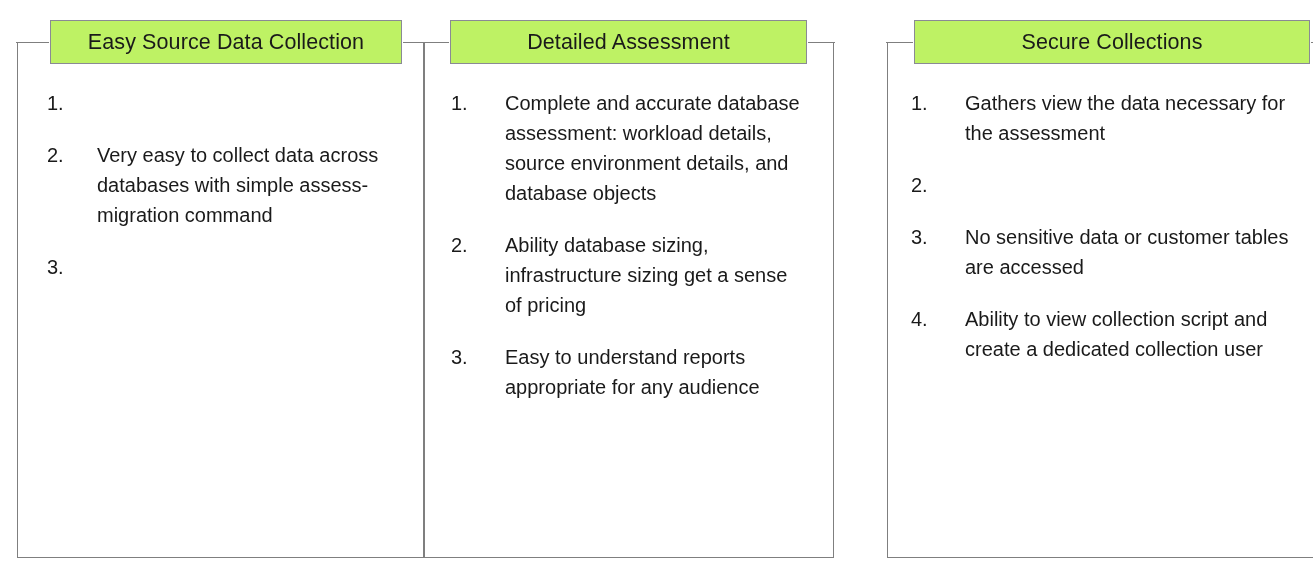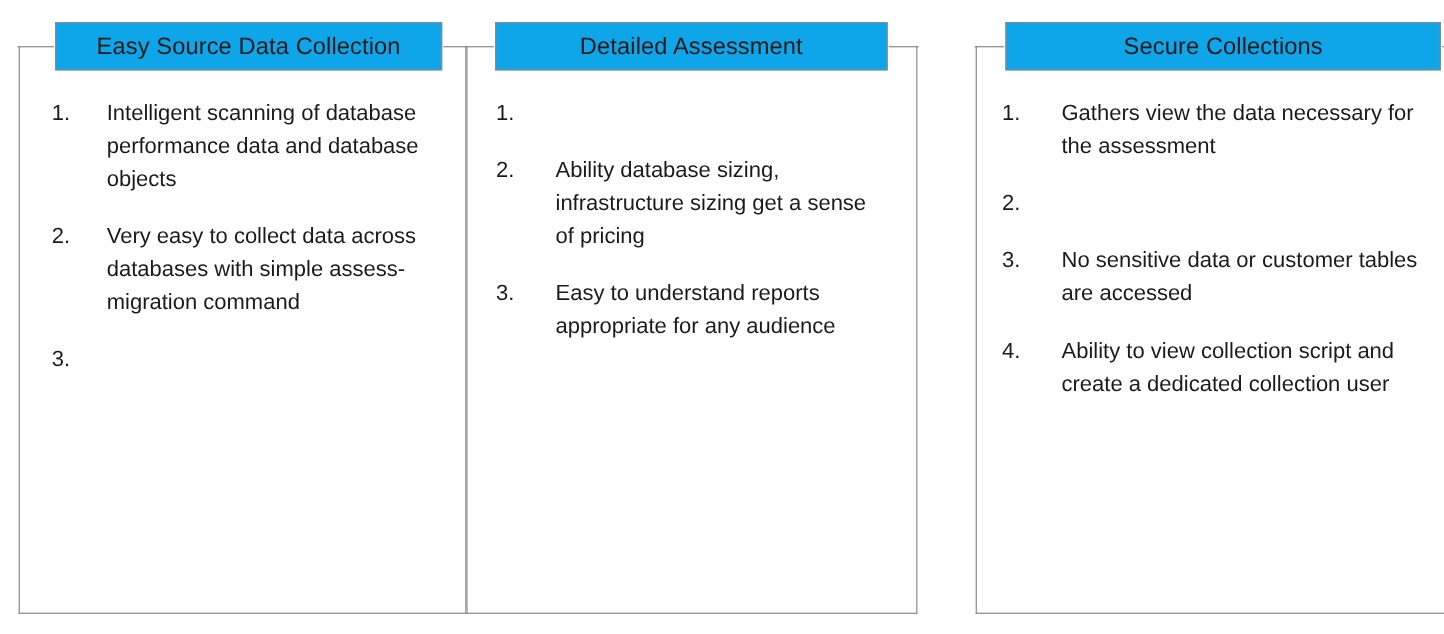--- a/index.html
+++ b/index.html
@@ -47,21 +47,21 @@
     border-top: 1.4px solid #7f7f7f;
   }
   .top-stub.left  { left: -0.7px; }
   .top-stub.right { right: -0.7px; }
 
   
   .panel-header {
     position: absolute;
     top: -22px;
     height: 44px;
-    background: #0ea5e9;
+    background: #bef264;
     border: 1.3px solid #8a8a94;
     box-sizing: border-box;
     display: flex;
     align-items: center;
     justify-content: center;
     z-index: 3;
   }
   .panel-header-title {
     font-size: 21.5px;
     font-weight: 400;
@@ -133,21 +133,20 @@
     <div class="top-stub left"></div>
     <div class="top-stub right"></div>
 
     <header class="panel-header">
       <span class="panel-header-title">Easy Source Data Collection</span>
     </header>
 
     <ol class="panel-list">
       <li class="list-item">
         <span class="item-number">1.</span>
-        <span class="item-text">Intelligent scanning of database performance data and database objects</span>
       </li>
       <li class="list-item">
         <span class="item-number">2.</span>
         <span class="item-text">Very easy to collect data across databases with simple assess-migration command</span>
       </li>
       <li class="list-item">
         <span class="item-number">3.</span>
       </li>
     </ol>
   </section>
@@ -157,20 +156,21 @@
     <div class="top-stub left"></div>
     <div class="top-stub right"></div>
 
     <header class="panel-header">
       <span class="panel-header-title">Detailed Assessment</span>
     </header>
 
     <ol class="panel-list">
       <li class="list-item">
         <span class="item-number">1.</span>
+        <span class="item-text">Complete and accurate database assessment: workload details, source environment details, and database objects</span>
       </li>
       <li class="list-item">
         <span class="item-number">2.</span>
         <span class="item-text">Ability database sizing, infrastructure sizing get a sense of pricing</span>
       </li>
       <li class="list-item">
         <span class="item-number">3.</span>
         <span class="item-text">Easy to understand reports appropriate for any audience</span>
       </li>
     </ol>

